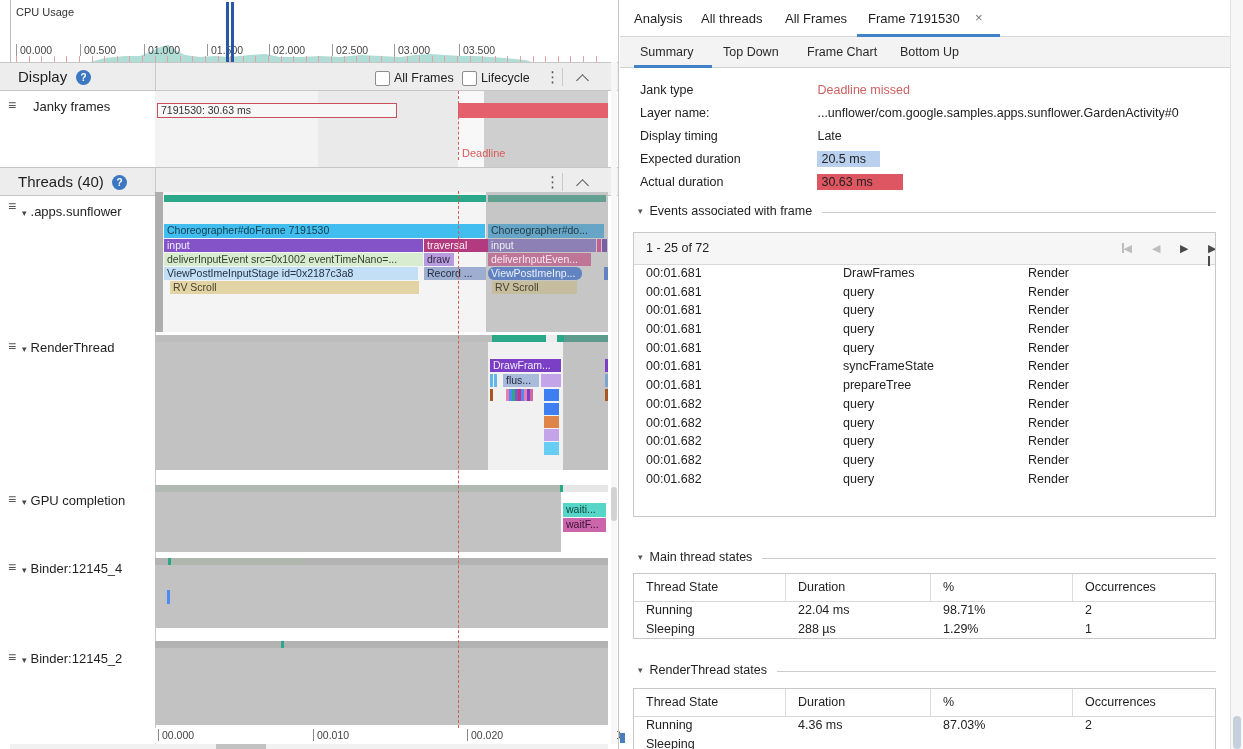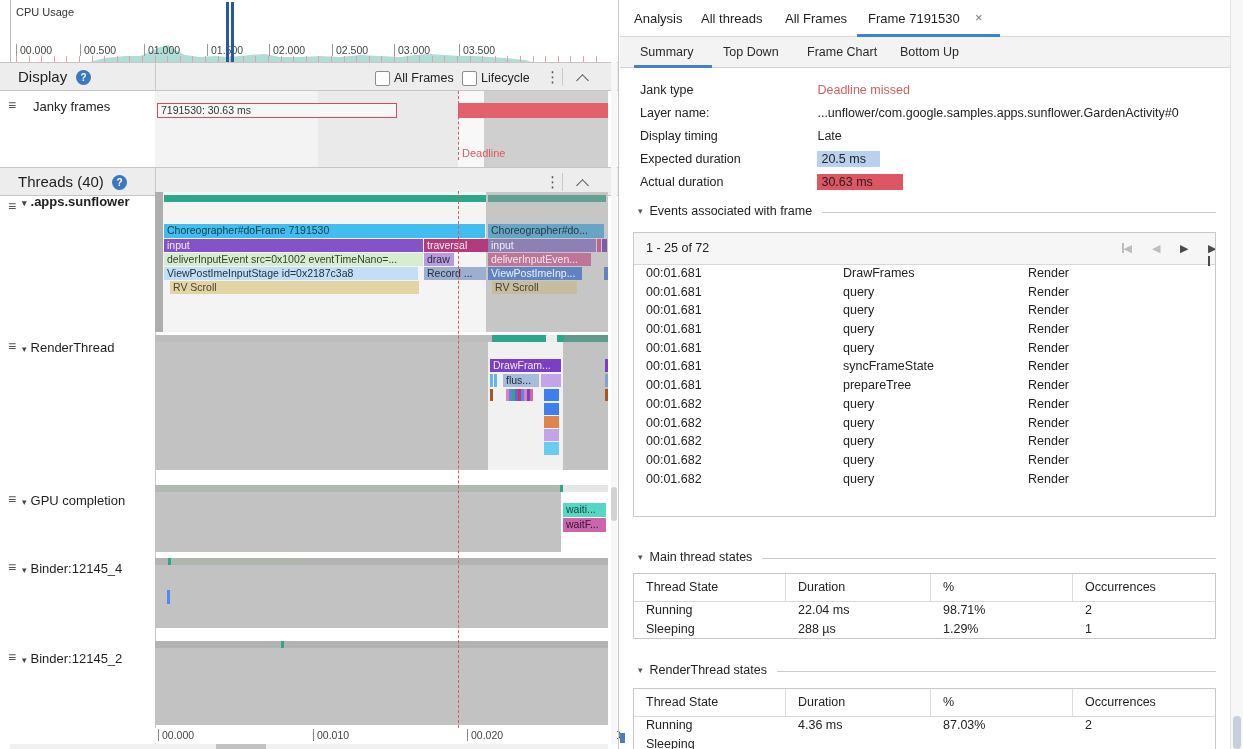--- a/index.html
+++ b/index.html
@@ -134,21 +134,21 @@
     <div class="sec-header" style="top:167px">
       <span class="sec-title">Threads (40)</span>
       <span class="help-icon" style="left:112px">?</span>
       <span class="kebab">⋮</span>
       <span class="hdr-divider"></span>
       <span class="chevron-up"></span>
     </div>
 
     <div id="thread-gutter">
         <span class="gicon" style="top: 199px;">≡</span>
-        <div class="gutter-row" style="top: 192px; font-weight: bold;"><span class="gcaret">▾</span><span class="glabel">.apps.sunflower</span></div>
+        <div class="gutter-row" style="top: 202px;"><span class="gcaret">▾</span><span class="glabel">.apps.sunflower</span></div>
         <span class="gicon" style="top: 339px;">≡</span>
         <div class="gutter-row" style="top: 338px;"><span class="gcaret">▾</span><span class="glabel">RenderThread</span></div>
         <span class="gicon" style="top: 492px;">≡</span>
         <div class="gutter-row" style="top: 491px; text-align: center;"><span class="gcaret">▾</span><span class="glabel">GPU completion</span></div>
         <span class="gicon" style="top: 560px;">≡</span>
         <div class="gutter-row" style="top: 559px;"><span class="gcaret">▾</span><span class="glabel">Binder:12145_4</span></div>
         <span class="gicon" style="top: 650px;">≡</span>
         <div class="gutter-row" style="top: 649px;"><span class="gcaret">▾</span><span class="glabel">Binder:12145_2</span></div>
       </div>
     <div id="gutter-divider"></div>
@@ -170,21 +170,21 @@
         <div class="trect" style="left: 164px; top: 239px; width: 259px; height: 13px; background: rgb(131, 83, 199); color: rgb(242, 237, 250);">input</div>
         <div class="trect" style="left: 424px; top: 239px; width: 71px; height: 13px; background: rgb(178, 58, 126); color: rgb(250, 239, 245);">traversal</div>
         <div class="trect" style="left: 488px; top: 239px; width: 108px; height: 13px; background: rgb(141, 128, 181); color: rgb(237, 237, 244);">input</div>
         <div class="trect" style="left: 597px; top: 239px; width: 4px; height: 13px; background: rgb(194, 96, 143);"></div>
         <div class="trect" style="left: 602px; top: 239px; width: 5px; height: 13px; background: rgb(122, 95, 168);"></div>
         <div class="trect" style="left: 164px; top: 253px; width: 259px; height: 13px; background: rgb(216, 237, 208); color: rgb(49, 64, 46);">deliverInputEvent src=0x1002 eventTimeNano=...</div>
         <div class="trect" style="left: 424px; top: 253px; width: 30px; height: 13px; background: rgb(183, 155, 222); color: rgb(46, 40, 64);">draw</div>
         <div class="trect" style="left: 488px; top: 253px; width: 103px; height: 13px; background: rgb(190, 117, 151); color: rgb(246, 234, 240);">deliverInputEven...</div>
         <div class="trect" style="left: 164px; top: 267px; width: 254px; height: 13px; background: rgb(195, 223, 246); color: rgb(34, 49, 64);">ViewPostImeInputStage id=0x2187c3a8</div>
         <div class="trect" style="left: 424px; top: 267px; width: 62px; height: 13px; background: rgb(157, 174, 208); color: rgb(38, 47, 66);">Record ...</div>
-        <div class="trect" style="left: 488px; top: 267px; width: 94px; height: 13px; background: rgb(98, 131, 193); color: rgb(234, 240, 248);">ViewPostImeInp...</div>
+        <div class="trect" style="left: 488px; top: 267px; width: 94px; height: 13px; background: rgb(98, 131, 193); color: rgb(234, 240, 248); border-radius: 6px;">ViewPostImeInp...</div>
         <div class="trect" style="left: 604px; top: 267px; width: 4px; height: 13px; background: rgb(98, 131, 193);"></div>
         <div class="trect" style="left: 170px; top: 281px; width: 249px; height: 13px; background: rgb(226, 212, 164); color: rgb(74, 67, 47);">RV Scroll</div>
         <div class="trect" style="left: 492px; top: 281px; width: 85px; height: 13px; background: rgb(198, 189, 158); color: rgb(69, 64, 46);">RV Scroll</div>
         <div class="trect" style="left: 155px; top: 335px; width: 453px; height: 7px; background: rgb(189, 189, 189);"></div>
         <div class="trect" style="left: 492px; top: 335px; width: 54px; height: 7px; background: rgb(43, 167, 137);"></div>
         <div class="trect" style="left: 546px; top: 335px; width: 11px; height: 7px; background: rgb(237, 237, 237);"></div>
         <div class="trect" style="left: 557px; top: 335px; width: 7px; height: 7px; background: rgb(43, 167, 137);"></div>
         <div class="trect" style="left: 564px; top: 335px; width: 44px; height: 7px; background: rgb(94, 155, 141);"></div>
         <div class="trect" style="left: 155px; top: 342px; width: 333px; height: 128px; background: rgb(194, 194, 194);"></div>
         <div class="trect" style="left: 488px; top: 342px; width: 75px; height: 128px; background: rgb(241, 241, 241);"></div>

